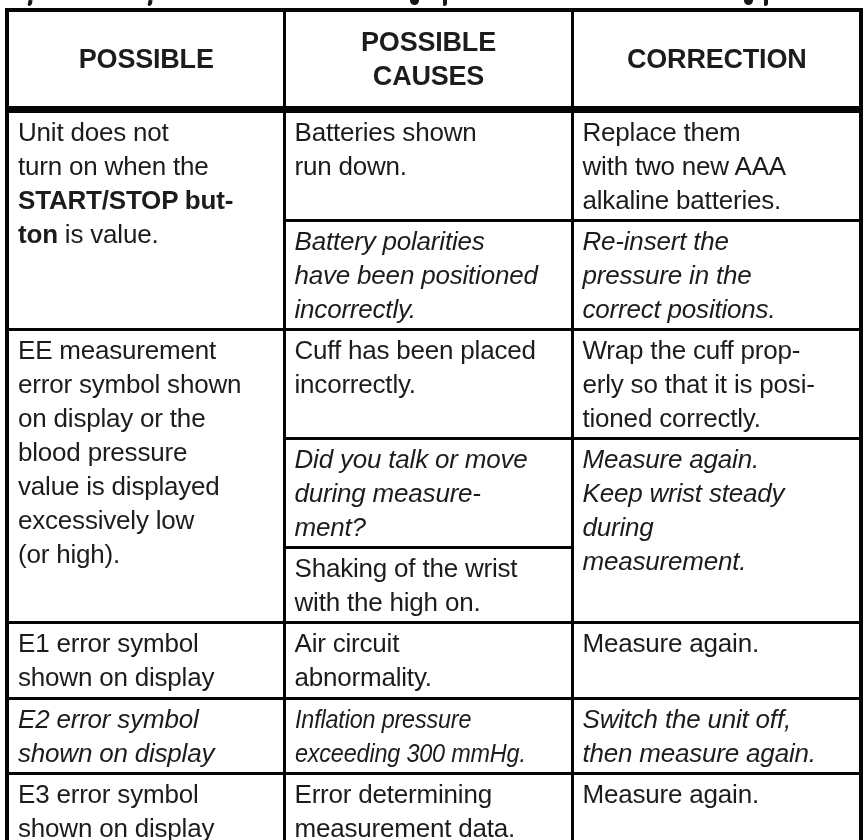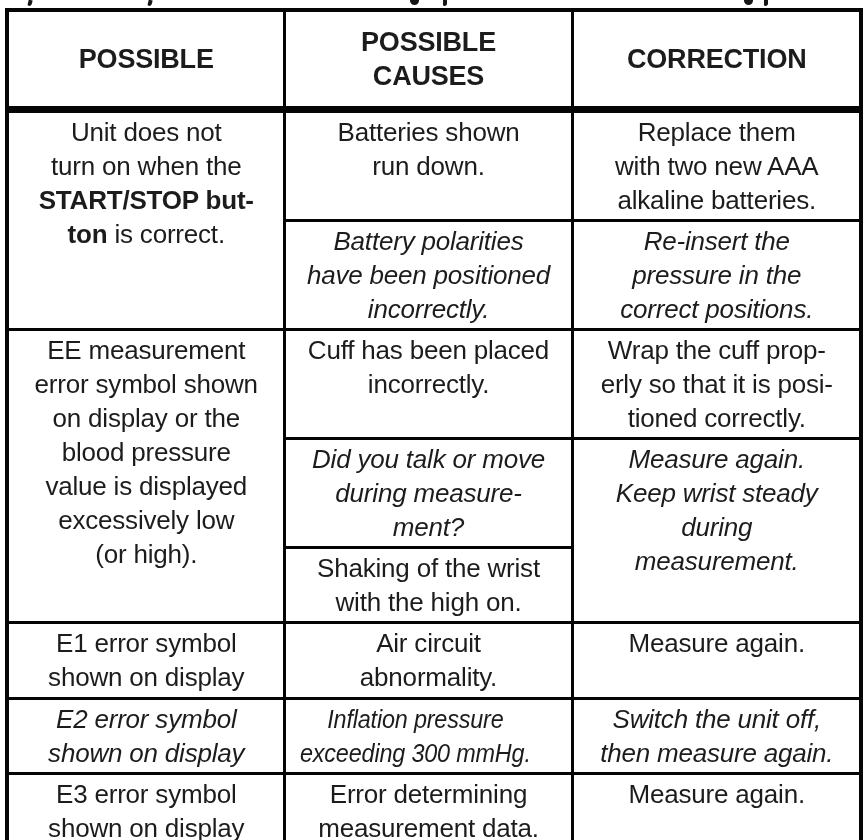--- a/index.html
+++ b/index.html
@@ -43,21 +43,21 @@
     background: #ffffff;
     border: 4px solid #050505;
   }
   col.c1 { width: 277px; }
   col.c2 { width: 288px; }
   col.c3 { width: 289px; }
 
   th, td {
     border: 3px solid #050505;
     vertical-align: top;
-    text-align: center;
+    text-align: left;
     padding: 2px 8px 2px 9px;
     font-size: 26px;
     line-height: 34px;
     letter-spacing: -0.2px;
     font-weight: normal;
     white-space: pre-line;
     overflow: hidden;
   }
   th {
     text-align: center;
@@ -111,21 +111,21 @@
     <th>POSSIBLE</th>
     <th>POSSIBLE
 CAUSES</th>
     <th>CORRECTION</th>
   </tr>
 
   <tr class="r1a">
     <td rowspan="2"><span>Unit does not
 turn on when the
 </span><span class="b">START/STOP but-
-ton</span><span> is correct.</span></td>
+ton</span><span> is value.</span></td>
     <td>Batteries shown
 run down.</td>
     <td>Replace them
 with two new AAA
 alkaline batteries.</td>
   </tr>
   <tr class="r1b">
     <td>Battery polarities
 have been positioned
 incorrectly.</td>

